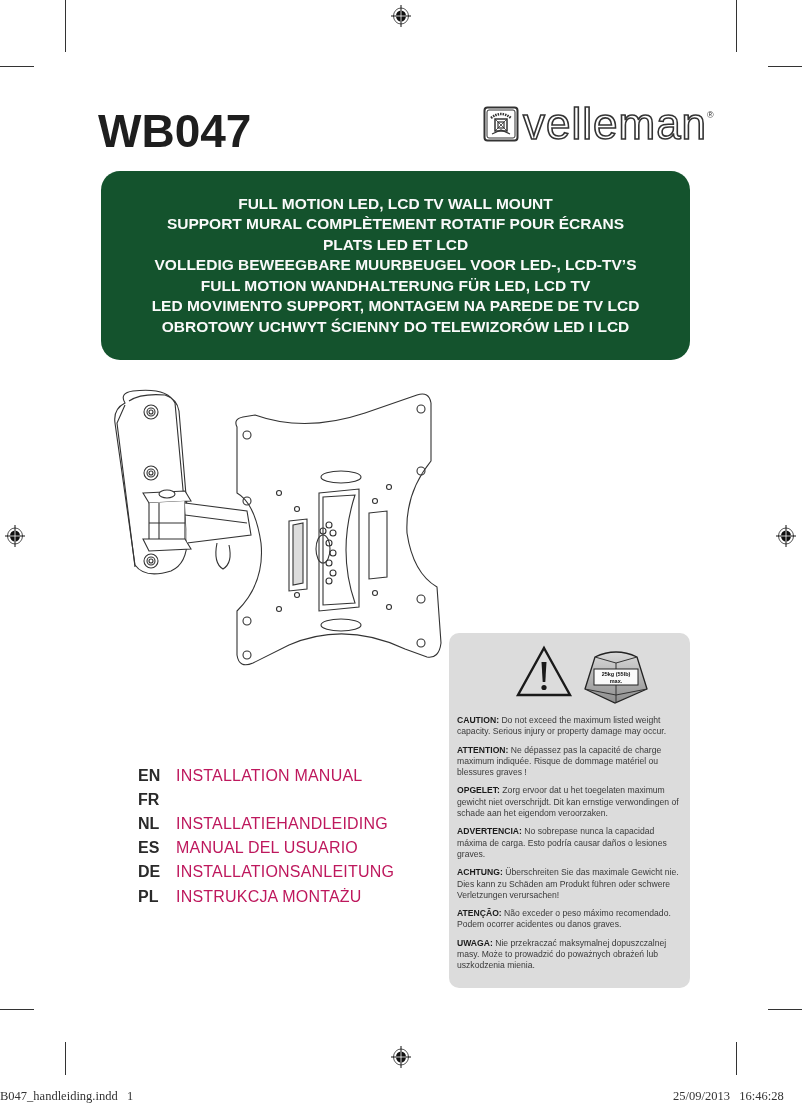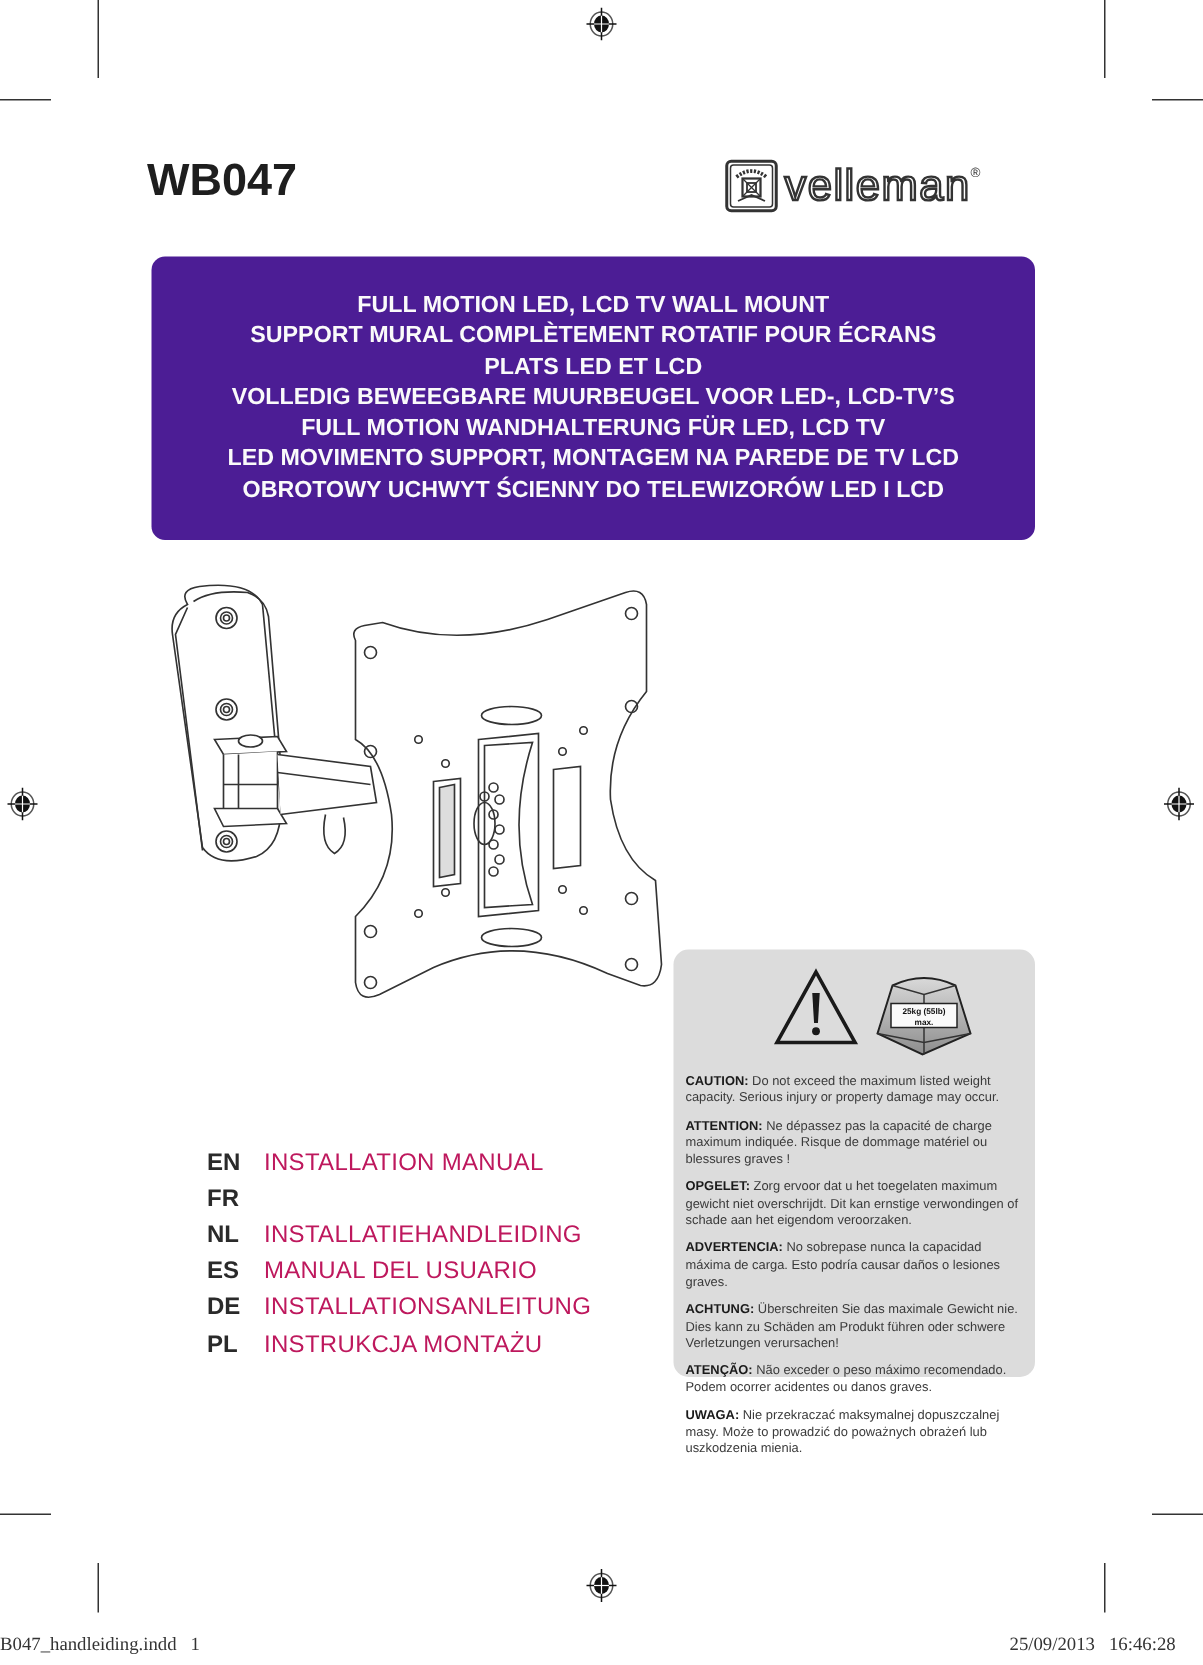--- a/index.html
+++ b/index.html
@@ -2,37 +2,37 @@
 <html><head>
 <meta charset="utf-8">
 <style>
   * { margin: 0; padding: 0; box-sizing: border-box; }
   html, body { width: 802px; height: 1110px; background: #ffffff; overflow: hidden; }
   body { position: relative; font-family: "Liberation Sans", sans-serif; color: #222; }
 
   .crop { position: absolute; background: #333; }
   .reg { position: absolute; width: 22px; height: 22px; }
 
-  .model { position: absolute; left: 98px; top: 104px; font-size: 30px; font-weight: bold; color: #1e1e1e; letter-spacing: 0px; font-family: "Liberation Sans", sans-serif; }
+  .model { position: absolute; left: 98px; top: 104px; font-size: 46px; font-weight: bold; color: #1e1e1e; letter-spacing: 0px; font-family: "Liberation Sans", sans-serif; }
 
   .logo { position: absolute; left: 483px; top: 104px; height: 40px; display: flex; align-items: center; }
-  .logo-text { font-family: "Liberation Sans", sans-serif; font-size: 29px; color: #fff; -webkit-text-stroke: 1.6px #333; letter-spacing: 1px; line-height: 1; font-weight: normal; }
+  .logo-text { font-family: "Liberation Sans", sans-serif; font-size: 44px; color: #fff; -webkit-text-stroke: 1.6px #333; letter-spacing: 1px; line-height: 1; font-weight: normal; }
   .logo-reg { font-size: 9px; color: #333; align-self: flex-start; margin-top: 6px; }
 
-  .banner { position: absolute; left: 101px; top: 171px; width: 589px; height: 189px; background: #4c1d95; border-radius: 9px; display: flex; flex-direction: column; justify-content: center; align-items: center; padding: 6px 10px; }
+  .banner { position: absolute; left: 101px; top: 171px; width: 589px; height: 189px; background: #14532d; border-radius: 19px; display: flex; flex-direction: column; justify-content: center; align-items: center; padding: 6px 10px; }
   .banner-line { color: #fafafa; font-weight: bold; font-size: 15.5px; line-height: 20.4px; text-align: center; white-space: nowrap; }
 
   .product { position: absolute; left: 105px; top: 383px; width: 345px; height: 320px; }
 
   .langs { position: absolute; left: 120px; top: 764px; }
   .lang-row { display: flex; height: 24.1px; align-items: center; font-size: 16px; margin-left: 18px; }
   .lang-code { width: 38px; font-weight: bold; color: #2a2a2a; }
   .lang-title { color: #be185d; letter-spacing: 0.2px; }
 
-  .caution { position: absolute; left: 449px; top: 633px; width: 241px; height: 285px; background: #dcdcdc; border-radius: 10px; padding: 6px 8px; }
+  .caution { position: absolute; left: 449px; top: 633px; width: 241px; height: 355px; background: #dcdcdc; border-radius: 10px; padding: 6px 8px; }
   .caution-icons { height: 76px; position: relative; }
   .caution-para { font-size: 8.6px; line-height: 11.3px; color: #3a3a3a; margin-bottom: 7px; }
   .caution-para b { color: #1a1a1a; }
 
   .footer-left { position: absolute; left: 0px; top: 1089px; font-family: "Liberation Serif", serif; font-size: 12.5px; color: #333; }
   .footer-right { position: absolute; right: 0px; top: 1089px; width: 205px; text-align: left; font-family: "Liberation Serif", serif; font-size: 12.5px; color: #333; }
 </style>
 </head>
 <body>
 

